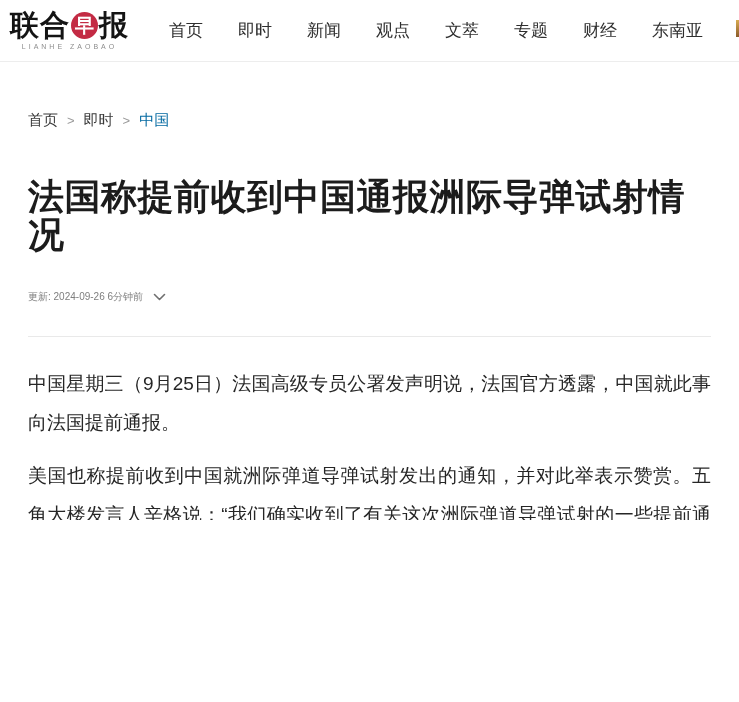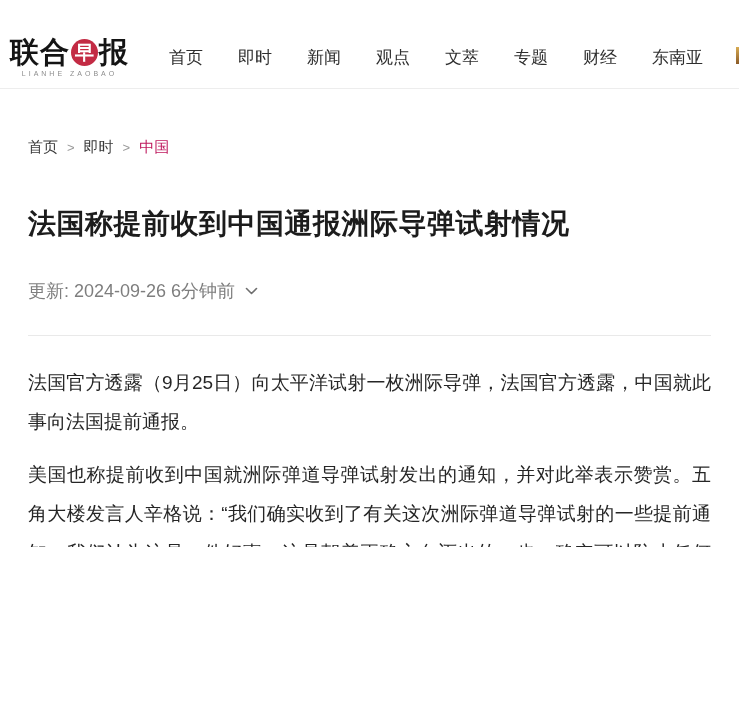--- a/index.html
+++ b/index.html
@@ -1,42 +1,42 @@
 <!DOCTYPE html>
 <html><head>
 <meta charset="utf-8">
 <style>
   html,body{margin:0;padding:0;background:#ffffff;}
   body{font-family:"Liberation Sans","DejaVu Sans",sans-serif;color:#222;}
-  .page{position:relative;width:739px;height:520px;background:#fff;overflow:hidden;margin-top:27px;}
+  .page{position:relative;width:739px;height:520px;background:#fff;overflow:hidden;}
 
   
   .site-header{height:62px;border-bottom:1px solid #ededed;display:flex;align-items:center;padding-left:10px;box-sizing:border-box;}
   .logo{display:flex;flex-direction:column;align-items:center;cursor:pointer;}
   .logo-main{display:flex;align-items:center;font-family:"DejaVu Serif","Liberation Serif",serif;font-weight:700;font-size:29px;color:#141414;line-height:1;}
   .logo-part{letter-spacing:1px;}
   .logo-circle{width:27px;height:27px;border-radius:50%;display:flex;align-items:center;justify-content:center;margin:0 1px;}
   .logo-circle span{color:#fff;font-size:19px;font-weight:700;line-height:1;}
   .logo-sub{font-size:7px;letter-spacing:3px;color:#8d8d8d;margin-top:3px;font-family:"Liberation Sans",sans-serif;}
 
   .main-nav{display:flex;margin-left:40px;gap:35px;}
   .nav-item{font-size:17px;color:#2e2e2e;cursor:pointer;white-space:nowrap;}
 
   .edge-sliver{position:absolute;right:0;top:20px;width:3px;height:17px;background:linear-gradient(#d8ab52,#8a5a28);}
 
   
   .content{padding:0 28px;}
   .breadcrumb{display:flex;align-items:center;gap:9px;margin-top:49px;font-size:15px;}
   .crumb{color:#3a3a3a;cursor:pointer;}
   .crumb-sep{color:#9a9a9a;font-size:13px;}
-  .crumb-current{color:#be185d;}
+  .crumb-current{color:#0369a1;}
 
-  .article-title{margin:48px 0 0 0;font-size:28px;line-height:38px;font-weight:700;color:#1c1c1c;letter-spacing:0.5px;}
+  .article-title{margin:48px 0 0 0;font-size:36px;line-height:38px;font-weight:700;color:#1c1c1c;letter-spacing:0.5px;}
 
-  .article-meta{display:flex;align-items:center;gap:10px;margin-top:36px;font-size:18px;color:#7e7e7e;}
+  .article-meta{display:flex;align-items:center;gap:10px;margin-top:36px;font-size:10px;color:#7e7e7e;}
   .chevron{display:flex;align-items:center;cursor:pointer;}
   .chevron svg{display:block;}
 
   .divider{border:none;border-top:1px solid #e9e9e9;margin:32px 0 0 0;}
 
   .article-body{margin-top:27px;font-size:19px;line-height:39px;color:#262626;text-align:justify;}
   .article-body p{margin:0 0 14px 0;}
   .article-body p:last-child{margin-bottom:0;}
 </style>
 </head>
@@ -87,19 +87,19 @@
       <span class="chevron">
         <svg width="13" height="9" viewBox="0 0 13 9" fill="none" xmlns="http://www.w3.org/2000/svg">
           <polyline points="1.5,1.5 6.5,6.5 11.5,1.5" stroke="#6f6f6f" stroke-width="1.6" stroke-linecap="round" stroke-linejoin="round"></polyline>
         </svg>
       </span>
     </div>
 
     <hr class="divider">
 
     <article class="article-body">
-      <p>法国官方透露（9月25日）向太平洋试射一枚洲际导弹，法国官方透露，中国就此事向法国提前通报。</p>
+      <p>中国星期三（9月25日）法国高级专员公署发声明说，法国官方透露，中国就此事向法国提前通报。</p>
       <p>美国也称提前收到中国就洲际弹道导弹试射发出的通知，并对此举表示赞赏。五角大楼发言人辛格说：“我们确实收到了有关这次洲际弹道导弹试射的一些提前通知，我们认为这是一件好事。这是朝着正确方向迈出的一步，确实可以防止任何误解或误判。”</p>
     </article>
 
   </main>
 
 </div>
 
 </body></html>

